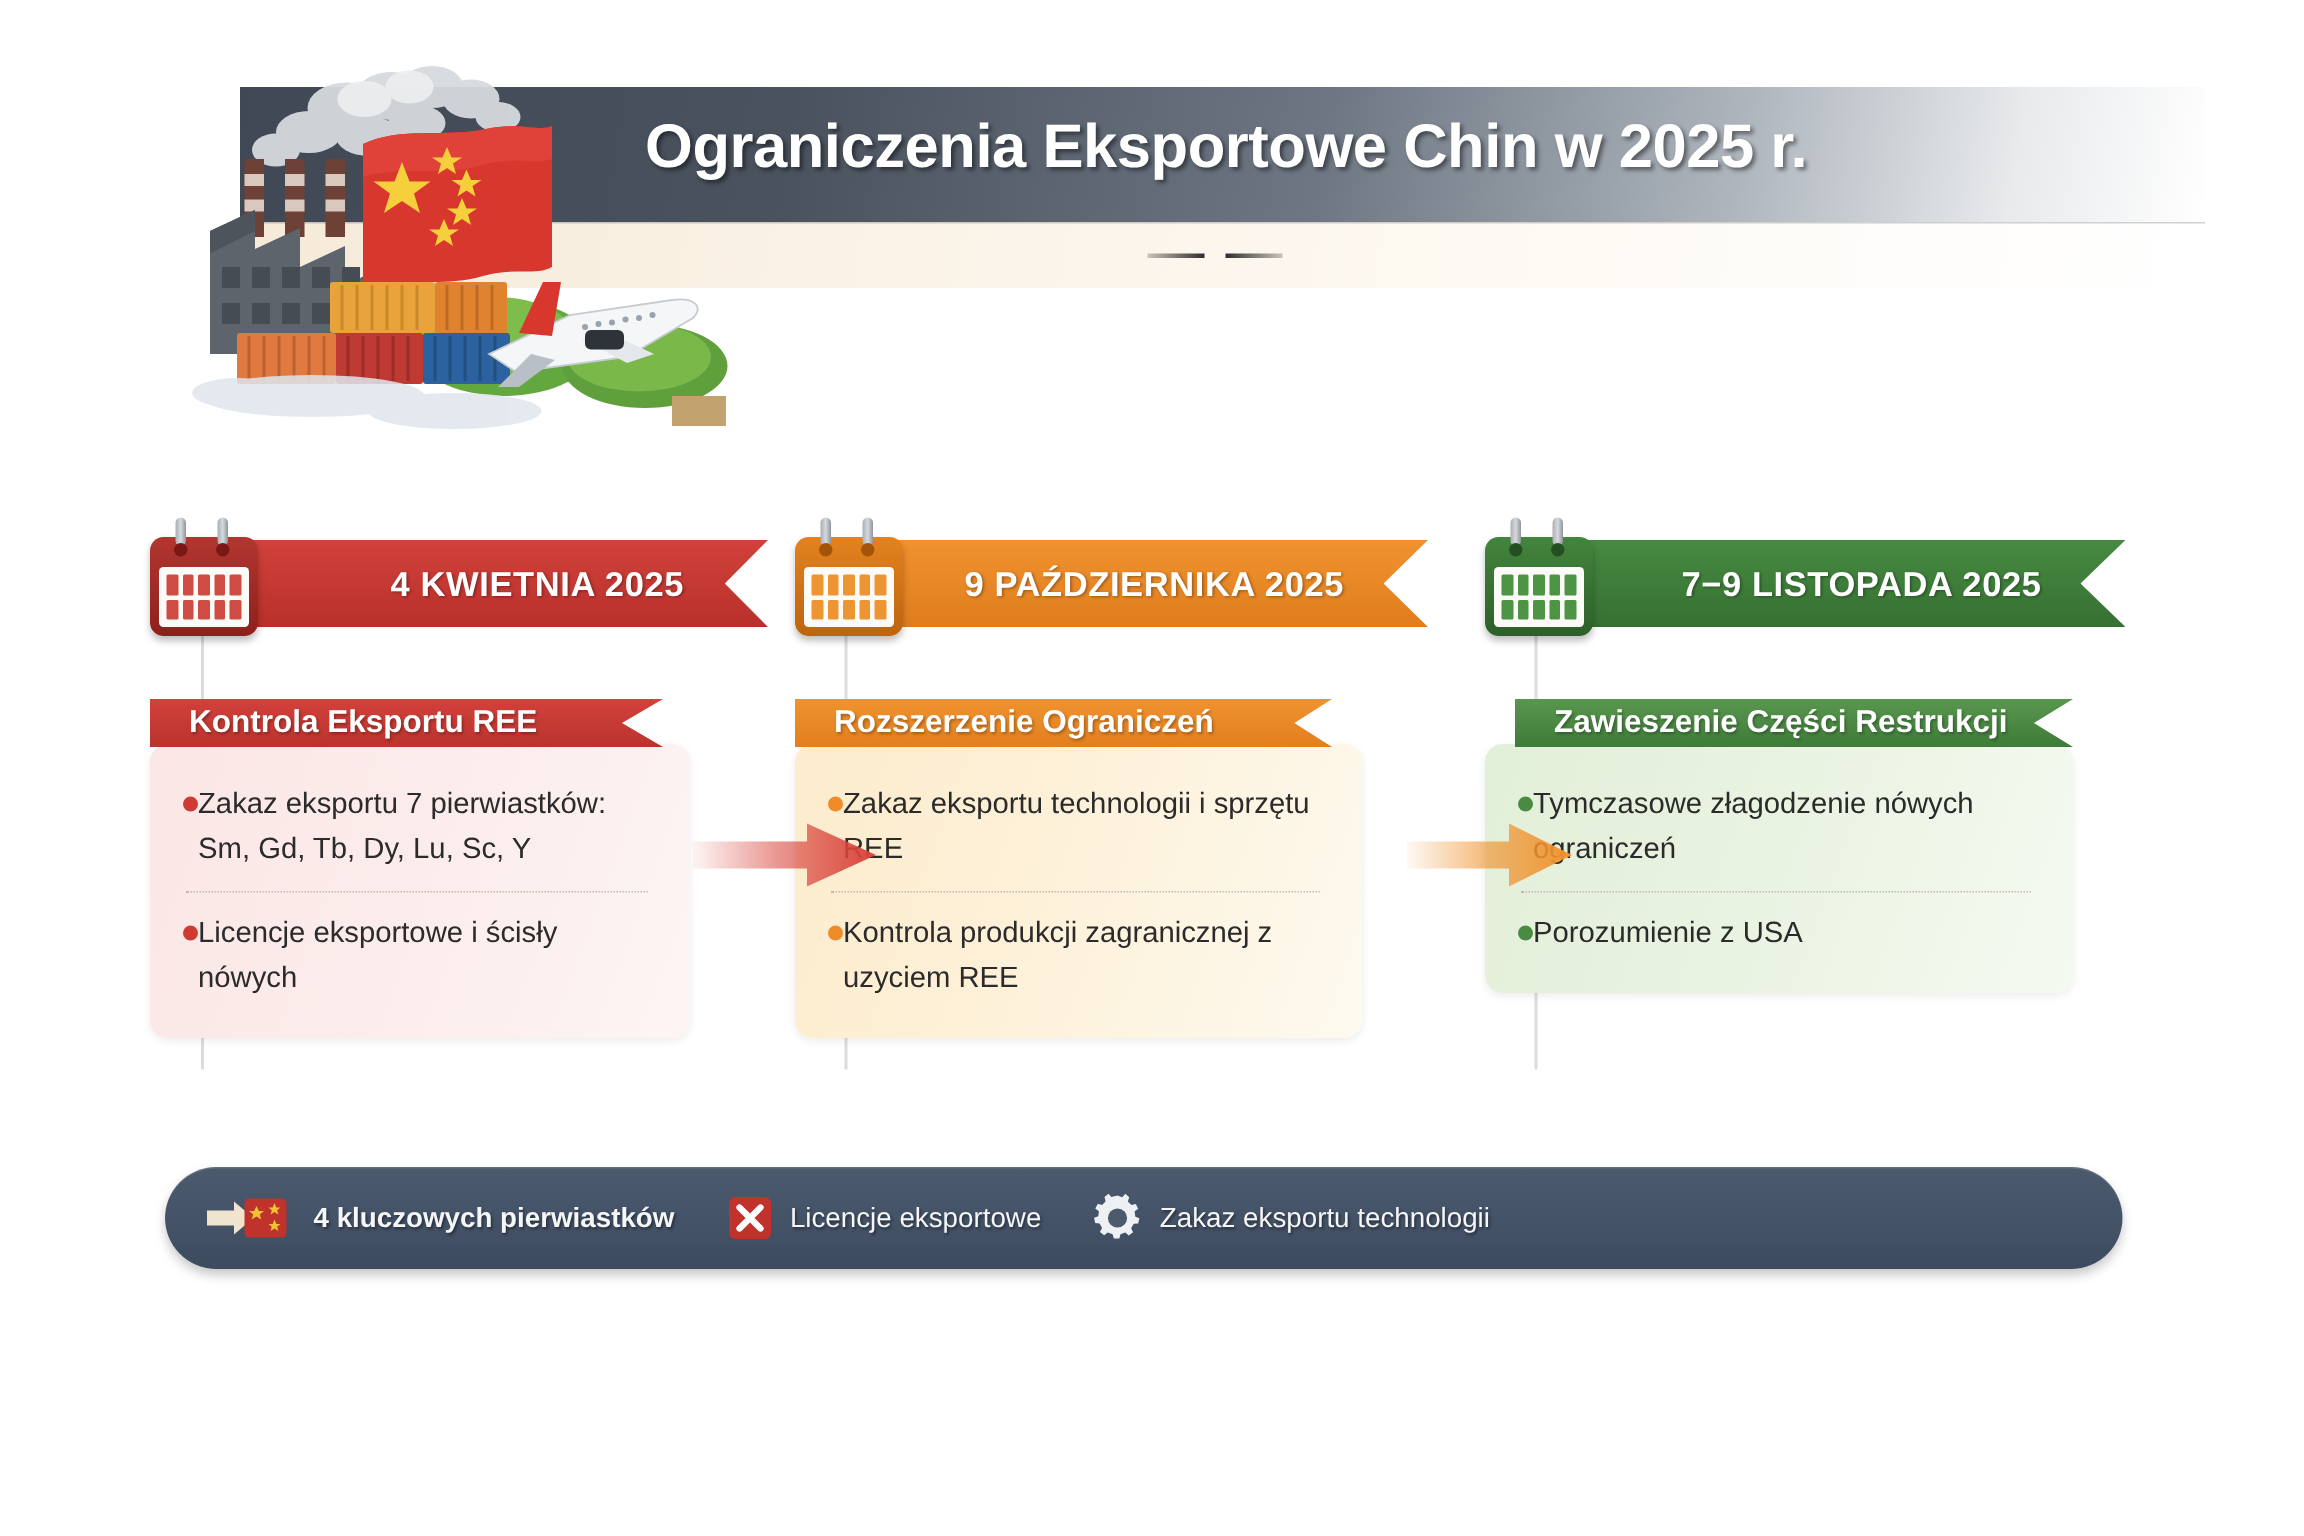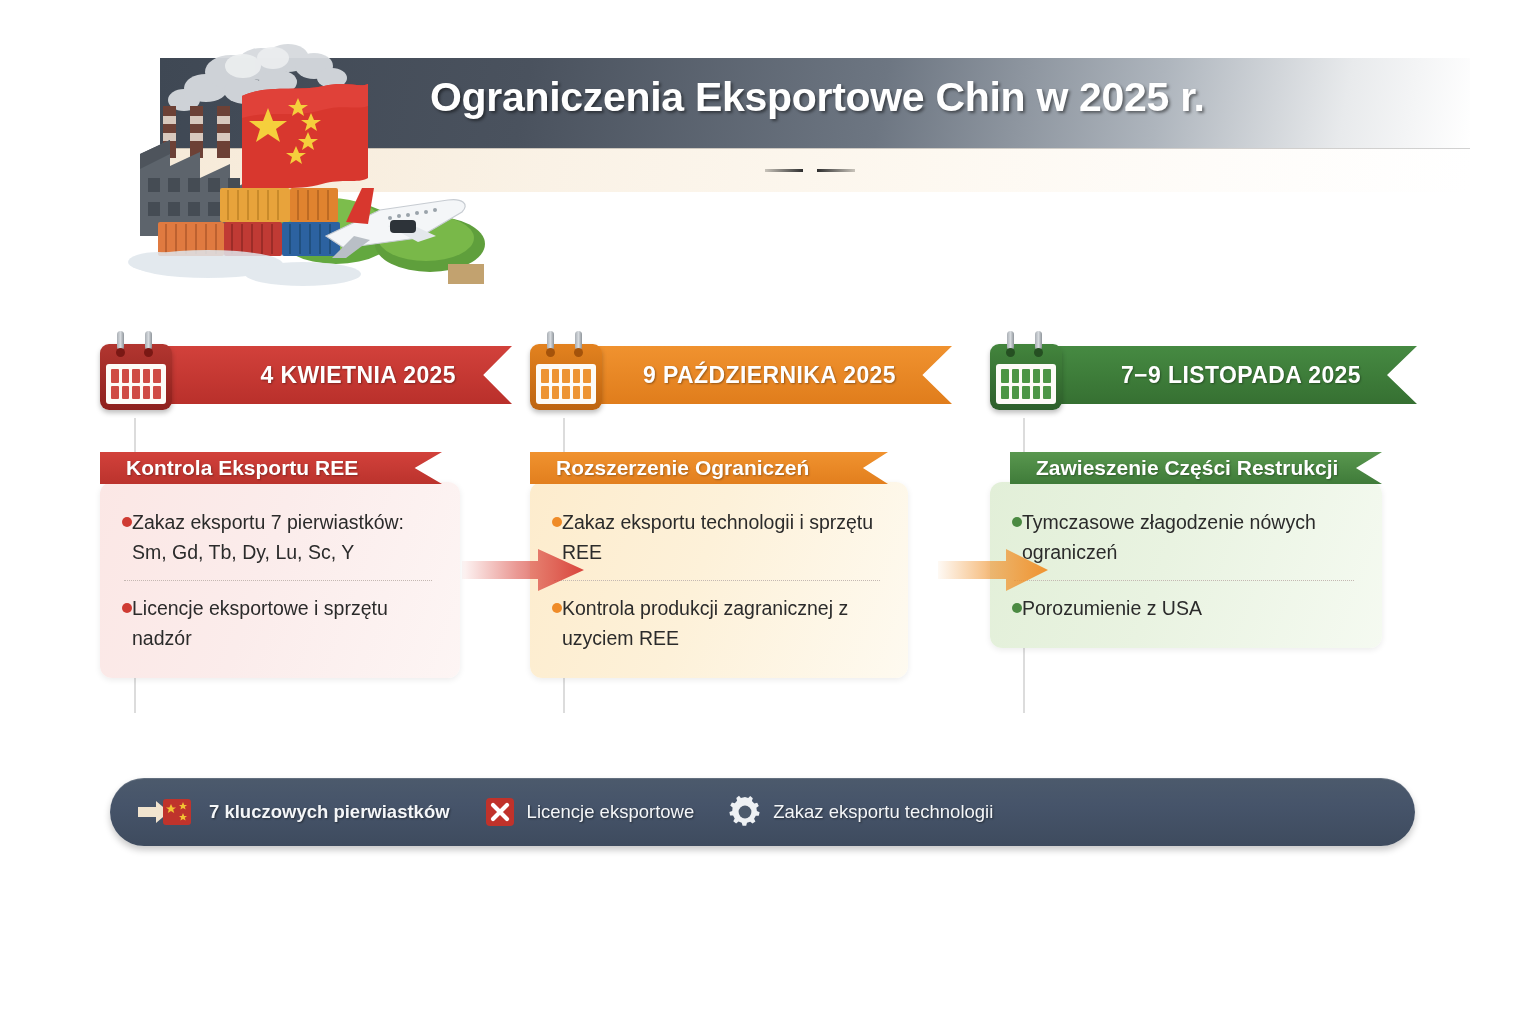--- a/index.html
+++ b/index.html
@@ -42,21 +42,21 @@
   .elements-text {
     position: absolute; left: 505px; top: 228px; width: 820px;
     font-size: 27px; color: #3c4858; font-weight: 400; white-space: nowrap;
   }
 
   
   .illo { position: absolute; left: 118px; top: 36px; width: 370px; height: 250px; }
   .illo svg { width: 100%; height: 100%; display: block; }
 
   
-  .col { position: absolute; top: 332px; }
+  .col { position: absolute; top: 346px; }
   .col-1 { left: 100px; width: 440px; }
   .col-2 { left: 530px; width: 440px; }
   .col-3 { left: 990px; width: 440px; }
 
   
   .vline { position: absolute; top: 418px; width: 2px; height: 295px; background: #dcdcdc; }
   .vline-1 { left: 134px; }
   .vline-2 { left: 563px; }
   .vline-3 { left: 1023px; }
   .hline { position: absolute; top: 482px; width: 36px; height: 2px; background: #dcdcdc; }
@@ -344,21 +344,21 @@
       <div class="card-head card-head-1">Kontrola Eksportu REE</div>
       <div class="fold fold-1"></div>
       <div class="card-body card-body-1">
         <div class="bullet-item">
           <span class="bullet-dot dot-1"></span>
           <span class="bullet-text">Zakaz eksportu 7 pierwiastków: Sm, Gd, Tb, Dy, Lu, Sc, Y</span>
         </div>
         <div class="bullet-sep"></div>
         <div class="bullet-item">
           <span class="bullet-dot dot-1"></span>
-          <span class="bullet-text">Licencje eksportowe i sprzętu nadzór</span>
+          <span class="bullet-text">Licencje eksportowe i ścisły nówych</span>
         </div>
       </div>
     </div>
   </div>
 
   <div class="col col-2">
     <div class="date-row">
       <div class="cal" style="background:linear-gradient(180deg,#e3821f,#bd6410)">
         <span class="ring a"></span>
         <span class="ring b"></span>
@@ -467,21 +467,21 @@
     <div class="legend-item">
       <svg class="legend-icon" width="60" height="32" viewBox="0 0 60 32">
         <path d="M0 11 L18 11 L18 5 L31 16 L18 27 L18 21 L0 21 Z" fill="#f1e4cf"></path>
         <rect x="25" y="3" width="28" height="26" rx="3" fill="#bf332c"></rect>
         <g fill="#f2c233">
           <polygon points="33,8 34.6,11.4 38,11.4 35.2,13.6 36.2,17 33,15 29.8,17 30.8,13.6 28,11.4 31.4,11.4"></polygon>
           <polygon points="45,6 46.2,9 49,9 46.8,10.8 47.6,13.6 45,12 42.4,13.6 43.2,10.8 41,9 43.8,9"></polygon>
           <polygon points="45,17 46.2,20 49,20 46.8,21.8 47.6,24.6 45,23 42.4,24.6 43.2,21.8 41,20 43.8,20"></polygon>
         </g>
       </svg>
-      <span class="legend-label bold">7 kluczowych pierwiastków</span>
+      <span class="legend-label bold">4 kluczowych pierwiastków</span>
     </div>
 
     <div class="legend-item">
       <svg class="legend-icon" width="32" height="32" viewBox="0 0 32 32">
         <rect x="2" y="2" width="28" height="28" rx="4" fill="#c0322b"></rect>
         <path d="M9 9 L23 23 M23 9 L9 23" stroke="#ffffff" stroke-width="4.2" stroke-linecap="round"></path>
       </svg>
       <span class="legend-label">Licencje eksportowe</span>
     </div>
 

